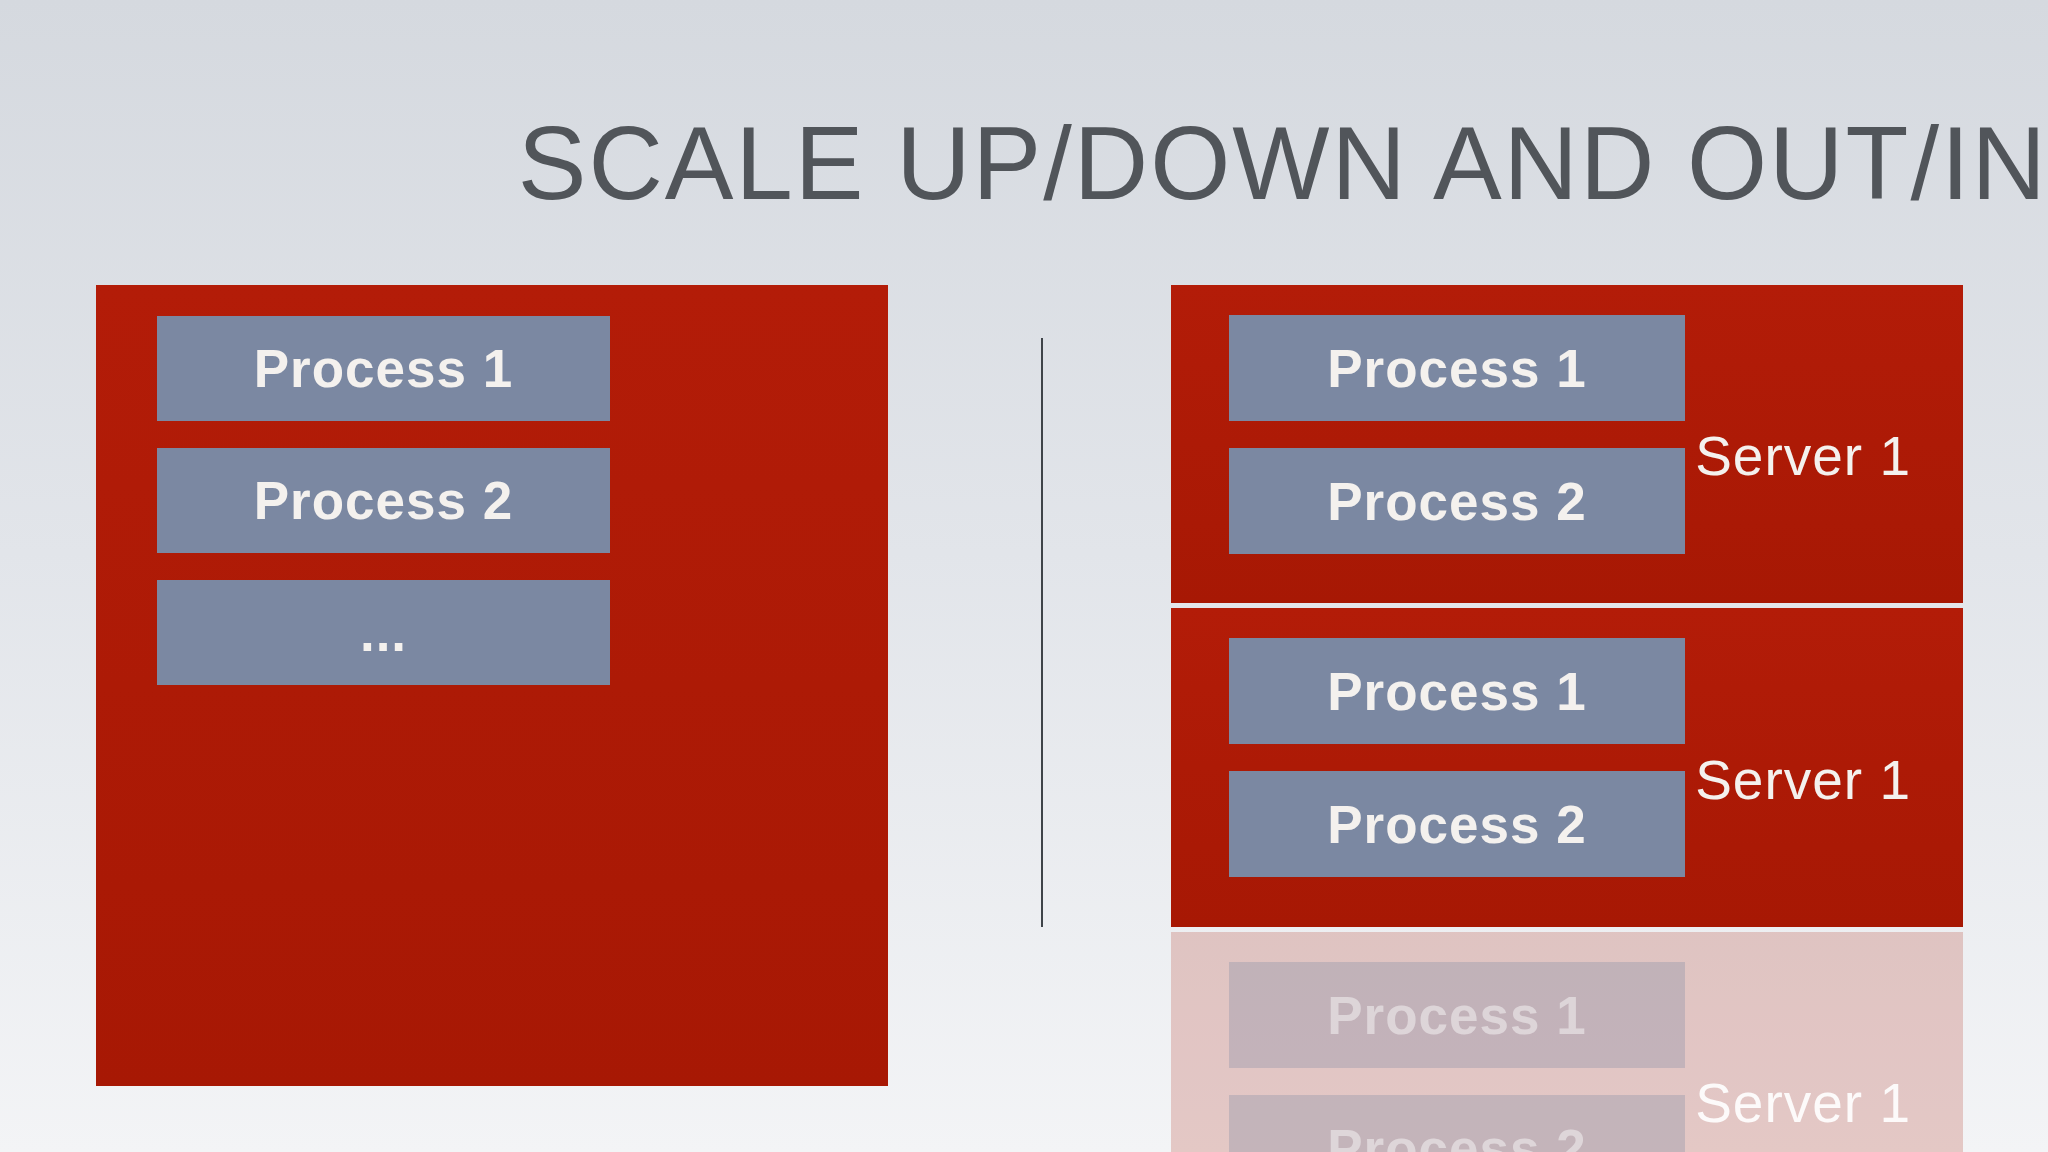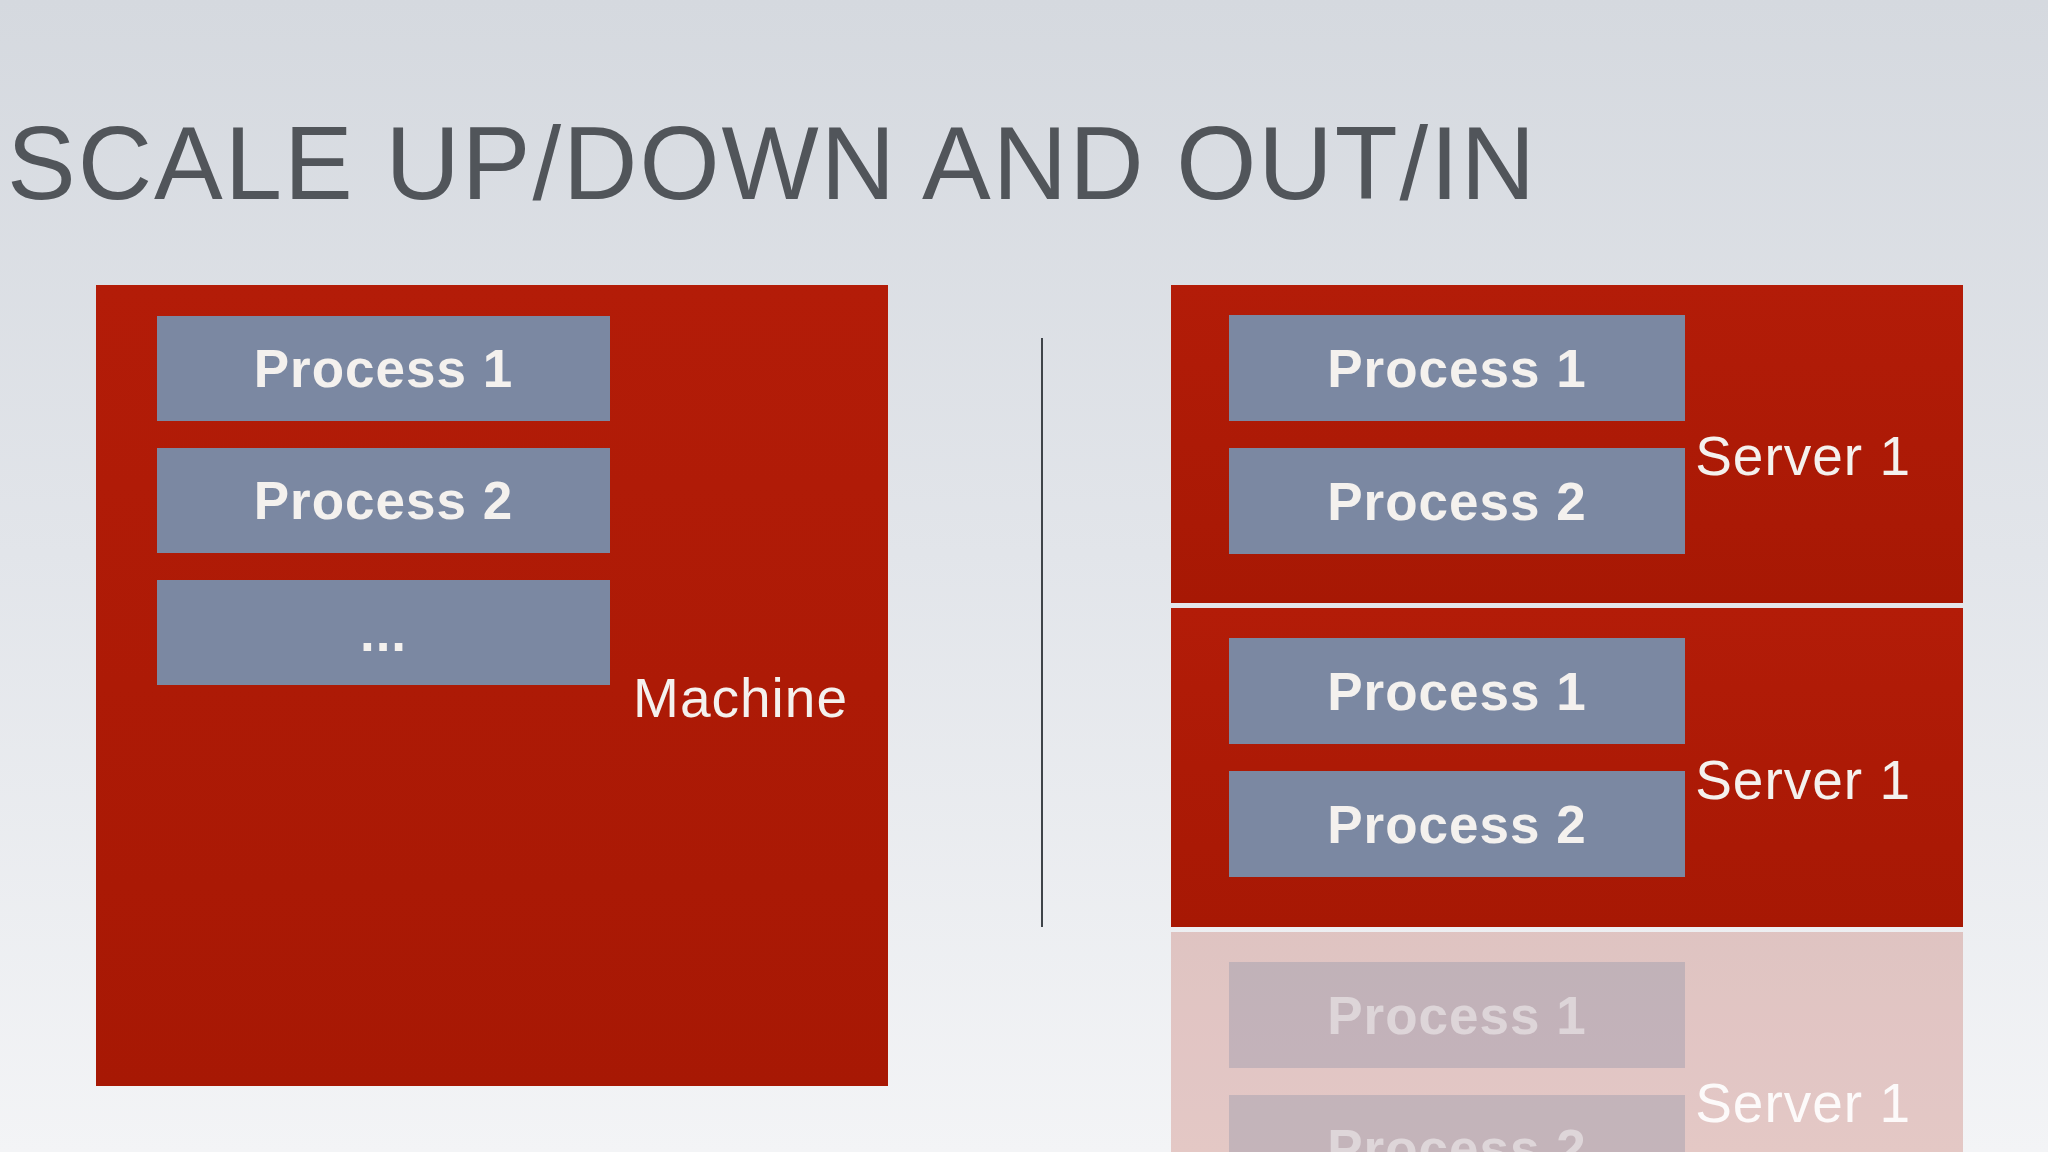--- a/index.html
+++ b/index.html
@@ -8,23 +8,23 @@
   .stage {
     position: relative;
     width: 2048px;
     height: 1152px;
     overflow: hidden;
     background: linear-gradient(180deg, var(--bg-top) 0%, #e2e5ea 48%, var(--bg-bottom) 100%);
   }
 
   .slide-title {
     position: absolute;
-    left: 7px; right: 0;
+    left: 0; right: 0;
     top: 112px;
-    text-align: left;
+    text-align: right;
     font-size: 103px;
     line-height: 1.0;
     font-weight: 200;
     letter-spacing: 2px;
     color: var(--title-color);
   }
 
   .red-box {
     position: absolute;
     background: linear-gradient(180deg, var(--red-top) 0%, var(--red-bottom) 100%);
@@ -97,21 +97,20 @@
 <div class="stage">
 
   <div class="slide-title">SCALE UP/DOWN AND OUT/IN</div>
 
   <div class="red-box machine-box">
     <div class="process-stack">
       <div class="process-box">Process 1</div>
       <div class="process-box">Process 2</div>
       <div class="process-box">...</div>
     </div>
-    <div class="container-label">Machine</div>
   </div>
 
   <div class="divider"></div>
 
   <div class="red-box server-box server-1">
     <div class="process-stack">
       <div class="process-box">Process 1</div>
       <div class="process-box">Process 2</div>
     </div>
     <div class="container-label">Server 1</div>

